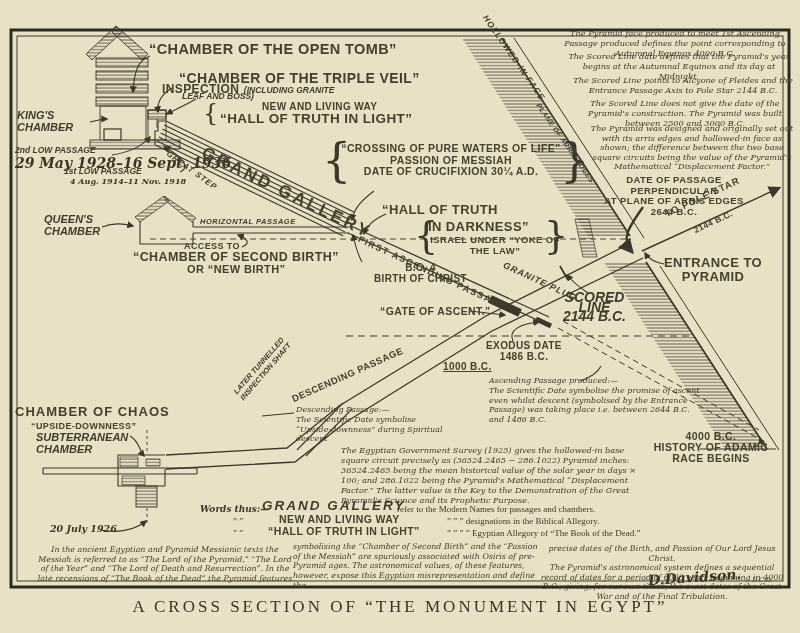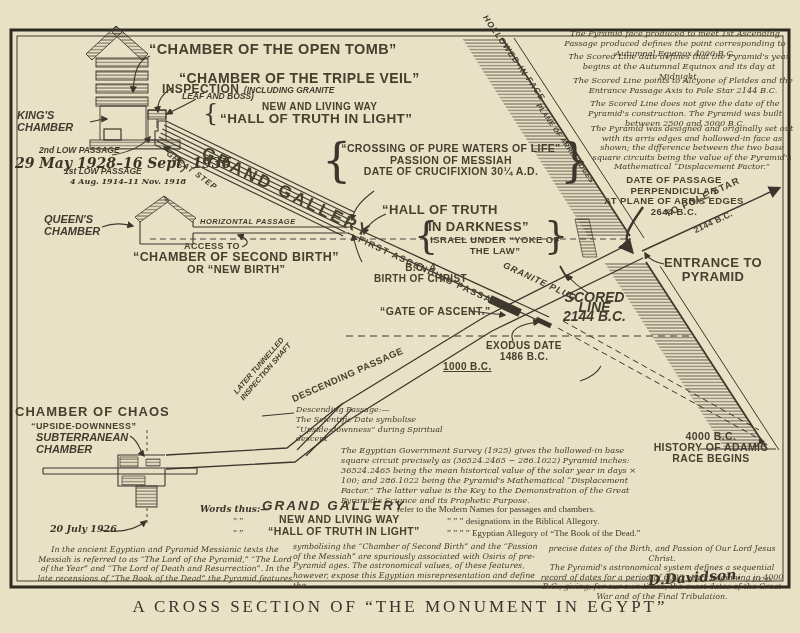--- a/index.html
+++ b/index.html
@@ -157,21 +157,21 @@
   <div class="lbl" style="left:162px;top:79px;">
     <span class="cap" style="font-size:12px;">INSPECTION</span>
     <span class="capit" style="font-size:8.5px;">(INCLUDING GRANITE</span>
   </div>
   <div class="lbl capit" style="left:182px;top:91px;font-size:8.5px;">LEAF AND BOSS)</div>
   <div class="lbl cap" style="left:262px;top:101px;font-size:10px;">NEW AND LIVING WAY</div>
   <div class="lbl cap" style="left:220px;top:111px;font-size:13.5px;">“HALL OF TRUTH IN LIGHT”</div>
   <div class="lbl brace" style="left:203px;top:101px;font-size:24px;">{</div>
   <div class="lbl capit pre" style="left:17px;top:109px;font-size:11px;">KING'S
 CHAMBER</div>
-  <div class="lbl capit" style="left:15px;top:145px;font-size:8.5px;margin-left:24px;">2nd LOW PASSAGE</div>
+  <div class="lbl capit" style="left:15px;top:145px;font-size:8.5px;">2nd LOW PASSAGE</div>
   <div class="lbl scrb" style="left:15px;top:155px;font-size:14px;">29 May 1928–16 Sept. 1936</div>
   <div class="lbl capit" style="left:64px;top:166px;font-size:8.5px;">1st LOW PASSAGE</div>
   <div class="lbl scrb" style="left:70px;top:176px;font-size:8px;">4 Aug. 1914–11 Nov. 1918</div>
   <div class="lbl capit" style="left:170px;top:149px;font-size:8px;transform:rotate(36deg);transform-origin:left top;letter-spacing:1px;">GREAT STEP</div>
   <div class="lbl cap" style="left:207px;top:143px;font-size:17px;letter-spacing:3px;transform:rotate(26deg);transform-origin:left top;">GRAND GALLERY</div>
 
   <div class="lbl cap ctr pre" style="left:336px;top:143px;width:230px;font-size:10.5px;line-height:11.5px;">“CROSSING OF PURE WATERS OF LIFE”
 PASSION OF MESSIAH
 DATE OF CRUCIFIXION 30¼ A.D.</div>
   <div class="lbl brace" style="left:322px;top:137px;font-size:46px;">{</div>
@@ -212,20 +212,22 @@
   <div class="lbl cap ctr pre" style="left:345px;top:262px;width:95px;font-size:10px;line-height:11px;margin-left:28px;">B.C. 4
 BIRTH OF CHRIST</div>
   <div class="lbl cap" style="left:380px;top:305px;font-size:10.5px;">“GATE OF ASCENT.”</div>
   <div class="lbl capit" style="left:506px;top:260px;font-size:9px;letter-spacing:1px;transform:rotate(25deg);transform-origin:left top;">GRANITE PLUG</div>
   <div class="lbl capit ctr pre" style="left:552px;top:293px;width:85px;font-size:14px;line-height:9.5px;">SCORED LINE
 2144 B.C.</div>
 
   <div class="lbl cap ctr pre" style="left:484px;top:340px;width:80px;font-size:10px;line-height:11px;">EXODUS DATE
 1486 B.C.</div>
   <div class="lbl cap" style="left:443px;top:361px;font-size:10px;text-decoration:underline;">1000 B.C.</div>
+  <div class="lbl scr pre" style="left:489px;top:376px;width:218px;font-size:8px;line-height:9.8px;">Ascending Passage produced:—
+The Scientific Date symbolise the promise of ascent even whilst descent (symbolised by the Entrance Passage) was taking place i.e. between 2644 B.C. and 1486 B.C.</div>
   <div class="lbl cap ctr pre" style="left:652px;top:431px;width:118px;font-size:10.5px;line-height:11px;">4000 B.C.
 HISTORY OF ADAMIC
 RACE BEGINS</div>
 
   <div class="lbl cap" style="left:290px;top:394px;font-size:9.5px;letter-spacing:.5px;transform:rotate(-24deg);transform-origin:left top;">DESCENDING PASSAGE</div>
   <div class="lbl scr pre" style="left:296px;top:405px;width:175px;font-size:8px;line-height:9.8px;">Descending Passage:—
 The Scientific Date symbolise
 “Upside-downness” during Spiritual descent</div>
   <div class="lbl capit ctr pre" style="left:226px;top:398px;width:92px;font-size:7.5px;line-height:8.5px;transform:rotate(-49deg);transform-origin:left top;">LATER TUNNELLED
 INSPECTION SHAFT</div>

